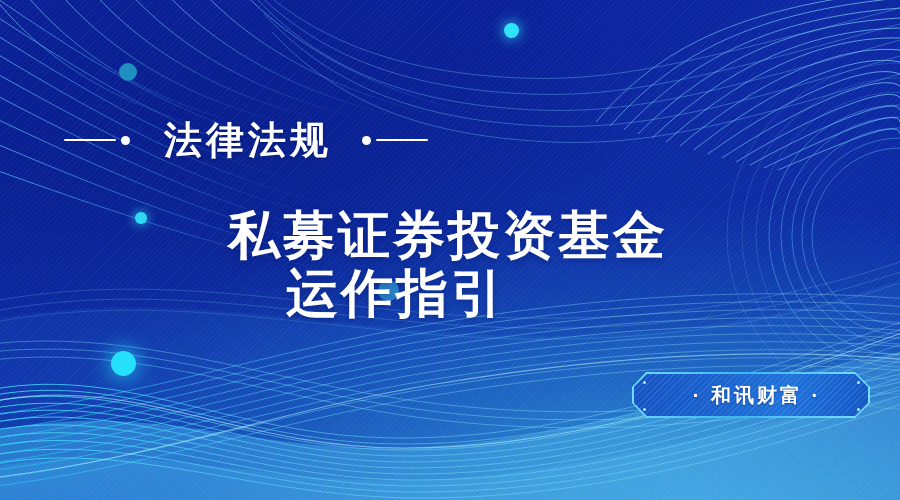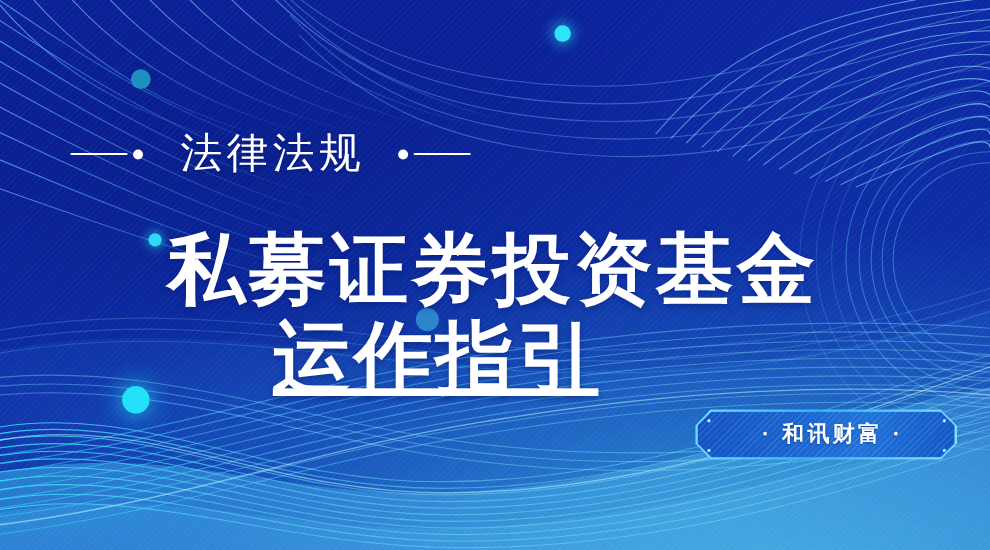--- a/index.html
+++ b/index.html
@@ -63,44 +63,44 @@
   .rule .nub{width:9px;height:9px;border-radius:50%;background:#ffffff;display:block;}
   .rule.left{margin-left:64px;}
   .rule.left .bar{width:52px;}
   .rule.left .nub{margin-left:5px;}
   .rule.right .bar{width:52px;}
   .rule.right .nub{margin-right:5px;}
 
   .eyebrow-text{
     color:#ffffff;
     font-size:38px;
-    font-weight:normal;
+    font-weight:bold;
     letter-spacing:4px;
     line-height:1;
     margin:0 30px 0 34px;
     white-space:nowrap;
     text-shadow:0 1px 3px rgba(0,10,70,.45);
   }
 
   
   .title-block{
     position:absolute;left:0;top:206px;width:900px;
     text-align:center;
   }
   .title-line{
     color:#ffffff;
-    font-size:71px;
+    font-size:52px;
     font-weight:bold;
     line-height:1.12;
     letter-spacing:3px;
     white-space:nowrap;
     text-shadow:0 2px 6px rgba(3,18,95,.42);
   }
   .title-line.l1{ padding-right:4px; }
-  .title-line.l2{ padding-right:108px;text-decoration:underline; }
+  .title-line.l2{ padding-right:108px; }
 
   
   .badge{
     position:absolute;left:634px;top:374px;width:234px;height:42px;
     display:flex;align-items:center;justify-content:center;
     background:
       repeating-linear-gradient(135deg,
         rgba(255,255,255,.10) 0px, rgba(255,255,255,.10) 1px,
         rgba(0,0,0,0) 1px, rgba(0,0,0,0) 4px),
       linear-gradient(100deg,#1452c4 0%,#1a63cf 35%,#1f73da 65%,#1356c6 100%);

